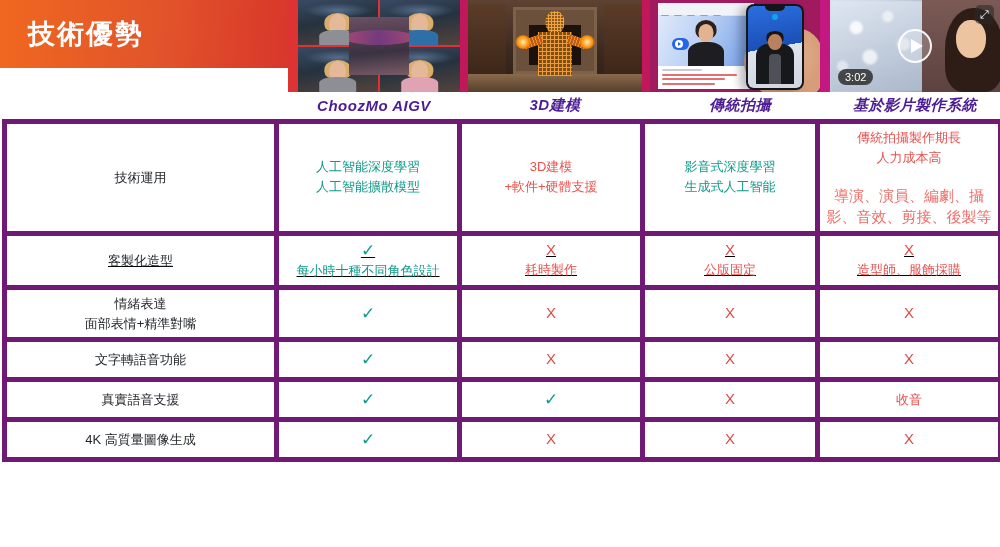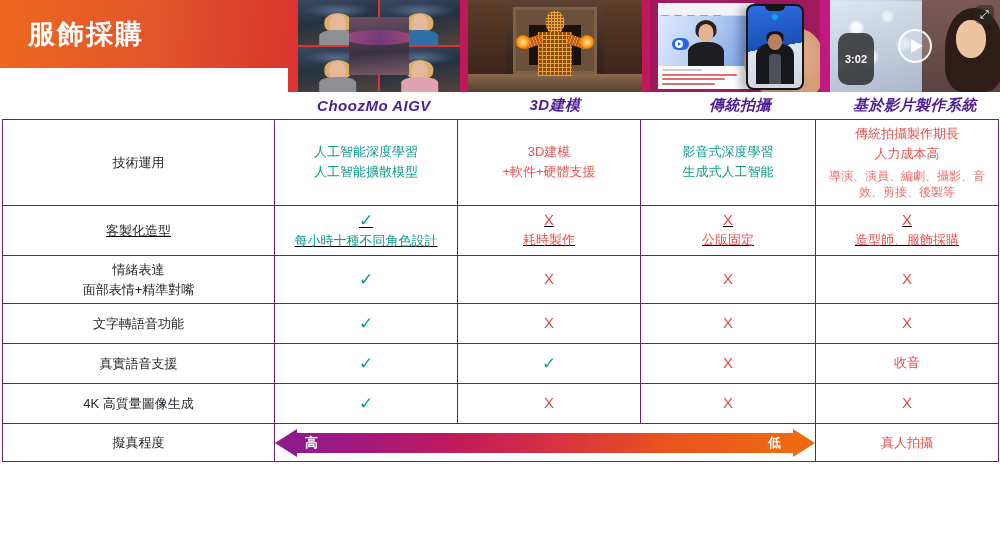--- a/index.html
+++ b/index.html
@@ -286,22 +286,22 @@
   }
   .video .play::after {
     content: ""; margin-left: 3px;
     border-left: 12px solid rgba(255,255,255,.96);
     border-top: 7px solid transparent;
     border-bottom: 7px solid transparent;
   }
   .video .duration {
     position: absolute; left: 8px; bottom: 7px; z-index: 6;
     background: rgba(40,40,40,.82); color: #fff;
-    font-size: 11px; font-weight: bold;
-    padding: 20px 7px; border-radius: 10px;
+    font-size: 11px; font-weight: normal;
+    padding: 2px 7px; border-radius: 10px;
   }
   .video .expand {
     position: absolute; right: 6px; top: 5px; z-index: 6;
     width: 19px; height: 19px; border-radius: 5px;
     background: rgba(40,40,40,.55);
     display: flex; align-items: center; justify-content: center;
     color: #fff; font-size: 11px; line-height: 1;
   }
 
   
@@ -321,40 +321,40 @@
   .caption.c4 { width: 180px; }
 
   
   .tbl {
     position: absolute; left: 2px; top: 119px;
     width: 996px;
     border-collapse: collapse;
     table-layout: fixed;
   }
   .tbl td {
-    border: 1px solid #701a75;
+    border: 5px solid #701a75;
     text-align: center;
     vertical-align: middle;
     font-size: 13px;
     color: #1f2328;
     padding: 4px 3px;
   }
   .tbl col.c0 { width: 272px; }
   .tbl col.c1 { width: 183px; }
   .tbl col.c2 { width: 183px; }
   .tbl col.c3 { width: 175px; }
   .tbl col.c4 { width: 183px; }
 
   .rowlabel { font-size: 13.5px; color: #1f2328; line-height: 1.5; }
   .teal  { color: #10998a; }
   .red   { color: #e8514d; }
   .mark-ok  { color: #0f9c8c; font-size: 17px; line-height: 1.25; display:block; }
   .mark-no  { color: #e04a45; font-size: 15px; line-height: 1.25; display:block; }
   .sub { font-size: 13px; line-height: 1.5; }
-  .tiny { font-size: 12px; line-height: 1.35; color: #ef6d68; display:block; margin-top:4px; text-align:center; }
+  .tiny { font-size: 15px; line-height: 1.35; color: #ef6d68; display:block; margin-top:18px; text-align:center; }
   .lh { line-height: 1.55; }
 
   
   .arrow-cell { padding: 0 !important; position: relative; }
   .arrow-wrap {
     position: relative; height: 28px; width: 100%;
     display: flex; align-items: center;
   }
   .arrow-bar {
     position: absolute; left: 20px; right: 20px; top: 50%;
@@ -377,21 +377,21 @@
   }
   .arrow-label.hi { left: 30px; }
   .arrow-label.lo { right: 34px; }
 </style>
 </head>
 <body>
 
 <div class="page">
 
   <div class="banner">
-    <div class="banner-title">服飾採購</div>
+    <div class="banner-title">技術優勢</div>
   </div>
 
   <div class="thumbs">
 
     <div class="thumb-cell c1">
       <div class="anchor-grid">
         <div class="anchor">
           <div class="person">
               <div class="hair blonde"></div>
               <div class="head"></div>
@@ -590,31 +590,16 @@
           <td>
             <span class="mark-no">X</span>
           </td>
           <td>
             <span class="mark-no">X</span>
           </td>
           <td>
             <span class="mark-no">X</span>
           </td>
         </tr>
-        <tr style="height: 38px;">
-          <td class="rowlabel">
-            <div>擬真程度</div>
-          </td>
-          <td colspan="3" class="arrow-cell">
-            <div class="arrow-wrap">
-              <div class="arrow-head left"></div>
-              <div class="arrow-bar"></div>
-              <div class="arrow-head right"></div>
-              <span class="arrow-label hi">高</span>
-              <span class="arrow-label lo">低</span>
-            </div>
-          </td>
-          <td><span class="sub red">真人拍攝</span></td>
-        </tr>
       </tbody>
   </table>
 
 </div>
 
 </body></html>

